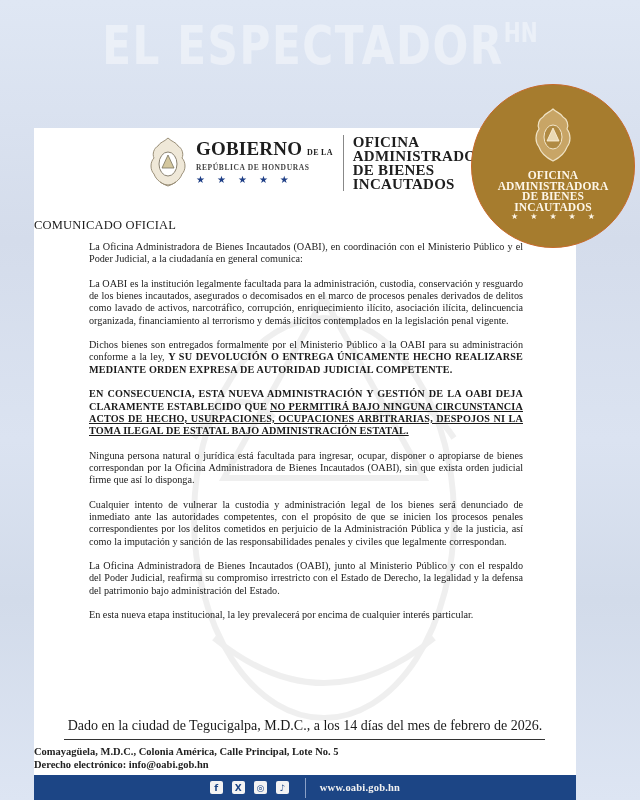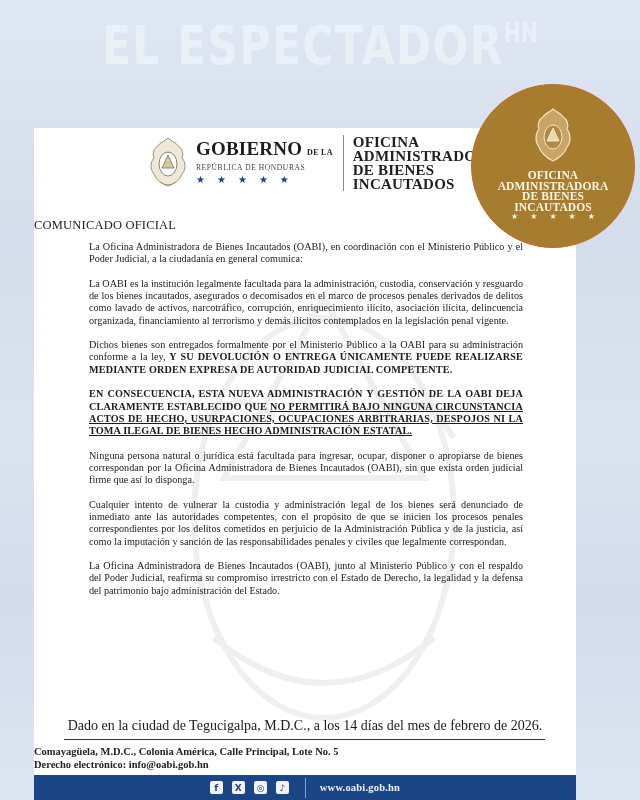--- a/index.html
+++ b/index.html
@@ -23,21 +23,21 @@
     }
     .page-bg-seal {
       position: absolute; left: 140px; top: 130px; width: 300px; height: 520px;
       opacity: 0.06; pointer-events: none;
     }
     .header { position: absolute; left: 112px; top: 4px; height: 62px; display: flex; align-items: center; }
     .gov-seal { width: 44px; height: 54px; margin-right: 6px; }
     .gov-block { display: flex; flex-direction: column; justify-content: center; }
     .gov-title { font-weight: bold; font-size: 19px; color: #1e1e1e; letter-spacing: 0.2px; line-height: 20px; }
     .gov-title small { font-size: 8px; font-weight: bold; letter-spacing: 0.3px; }
-    .gov-sub { font-size: 7.5px; font-weight: normal; color: #444; letter-spacing: 0.6px; line-height: 10px; }
+    .gov-sub { font-size: 7.5px; font-weight: bold; color: #444; letter-spacing: 0.6px; line-height: 10px; }
     .gov-stars { font-size: 10px; color: #1f3f86; letter-spacing: 12px; line-height: 14px; }
     .divider-v { width: 1px; height: 56px; background: #888; margin: 0 9px 0 10px; }
     .oabi-title { font-weight: bold; font-size: 15px; line-height: 14px; color: #1e1e1e; letter-spacing: 0.2px; }
     .title {
       position: absolute; top: 90px; left: 0; width: 100%; text-align: left;
       font-weight: normal; font-size: 12.5px; letter-spacing: 0.2px;
     }
     .body { position: absolute; left: 55px; top: 113px; width: 434px; font-size: 10.2px; line-height: 12.3px; }
     .body p { text-align: justify; margin-bottom: 12.2px; }
     .b { font-weight: bold; letter-spacing: 0.15px; }
@@ -99,25 +99,26 @@
       <div class="oabi-title">DE BIENES</div>
       <div class="oabi-title">INCAUTADOS</div>
     </div>
   </div>
 
   <div class="title">COMUNICADO OFICIAL</div>
 
   <div class="body">
     <p>La Oficina Administradora de Bienes Incautados (OABI), en coordinación con el Ministerio Público y el Poder Judicial, a la ciudadanía en general comunica:</p>
     <p>La OABI es la institución legalmente facultada para la administración, custodia, conservación y resguardo de los bienes incautados, asegurados o decomisados en el marco de procesos penales derivados de delitos como lavado de activos, narcotráfico, corrupción, enriquecimiento ilícito, asociación ilícita, delincuencia organizada, financiamiento al terrorismo y demás ilícitos contemplados en la legislación penal vigente.</p>
-    <p><span>Dichos bienes son entregados formalmente por el Ministerio Público a la OABI para su administración conforme a la ley, </span><span class="b">Y SU DEVOLUCIÓN O ENTREGA ÚNICAMENTE PUEDE REALIZARSE MEDIANTE ORDEN EXPRESA DE AUTORIDAD JUDICIAL COMPETENTE.</span></p>
-    <p class="b"><span>EN CONSECUENCIA, ESTA NUEVA ADMINISTRACIÓN Y GESTIÓN DE LA OABI DEJA CLARAMENTE ESTABLECIDO QUE </span><span class="u">NO PERMITIRÁ BAJO NINGUNA CIRCUNSTANCIA ACTOS DE HECHO, USURPACIONES, OCUPACIONES ARBITRARIAS, DESPOJOS NI LA TOMA ILEGAL DE BIENES HECHO ADMINISTRACIÓN ESTATAL.</span></p>
+    <p><span>Dichos bienes son entregados formalmente por el Ministerio Público a la OABI para su administración conforme a la ley, </span><span class="b">Y SU DEVOLUCIÓN O ENTREGA ÚNICAMENTE HECHO REALIZARSE MEDIANTE ORDEN EXPRESA DE AUTORIDAD JUDICIAL COMPETENTE.</span></p>
+    <p class="b"><span>EN CONSECUENCIA, ESTA NUEVA ADMINISTRACIÓN Y GESTIÓN DE LA OABI DEJA CLARAMENTE ESTABLECIDO QUE </span><span class="u">NO PERMITIRÁ BAJO NINGUNA CIRCUNSTANCIA ACTOS DE HECHO, USURPACIONES, OCUPACIONES ARBITRARIAS, DESPOJOS NI LA TOMA ILEGAL DE ESTATAL BAJO ADMINISTRACIÓN ESTATAL.</span></p>
     <p>Ninguna persona natural o jurídica está facultada para ingresar, ocupar, disponer o apropiarse de bienes correspondan por la Oficina Administradora de Bienes Incautados (OABI), sin que exista orden judicial firme que así lo disponga.</p>
     <p>Cualquier intento de vulnerar la custodia y administración legal de los bienes será denunciado de inmediato ante las autoridades competentes, con el propósito de que se inicien los procesos penales correspondientes por los delitos cometidos en perjuicio de la Administración Pública y de la justicia, así como la imputación y sanción de las responsabilidades penales y civiles que legalmente correspondan.</p>
     <p>La Oficina Administradora de Bienes Incautados (OABI), junto al Ministerio Público y con el respaldo del Poder Judicial, reafirma su compromiso irrestricto con el Estado de Derecho, la legalidad y la defensa del patrimonio bajo administración del Estado.</p>
+    <p>En esta nueva etapa institucional, la ley prevalecerá por encima de cualquier interés particular.</p>
   </div>
 
   <div class="dated">Dado en la ciudad de Tegucigalpa, M.D.C., a los 14 días del mes de febrero de 2026.</div>
   <div class="hr"></div>
   <div class="addr">
     <div>Comayagüela, M.D.C., Colonia América, Calle Principal, Lote No. 5</div>
     <div>Derecho electrónico: info@oabi.gob.hn</div>
   </div>
 
   <div class="footer-bar">

